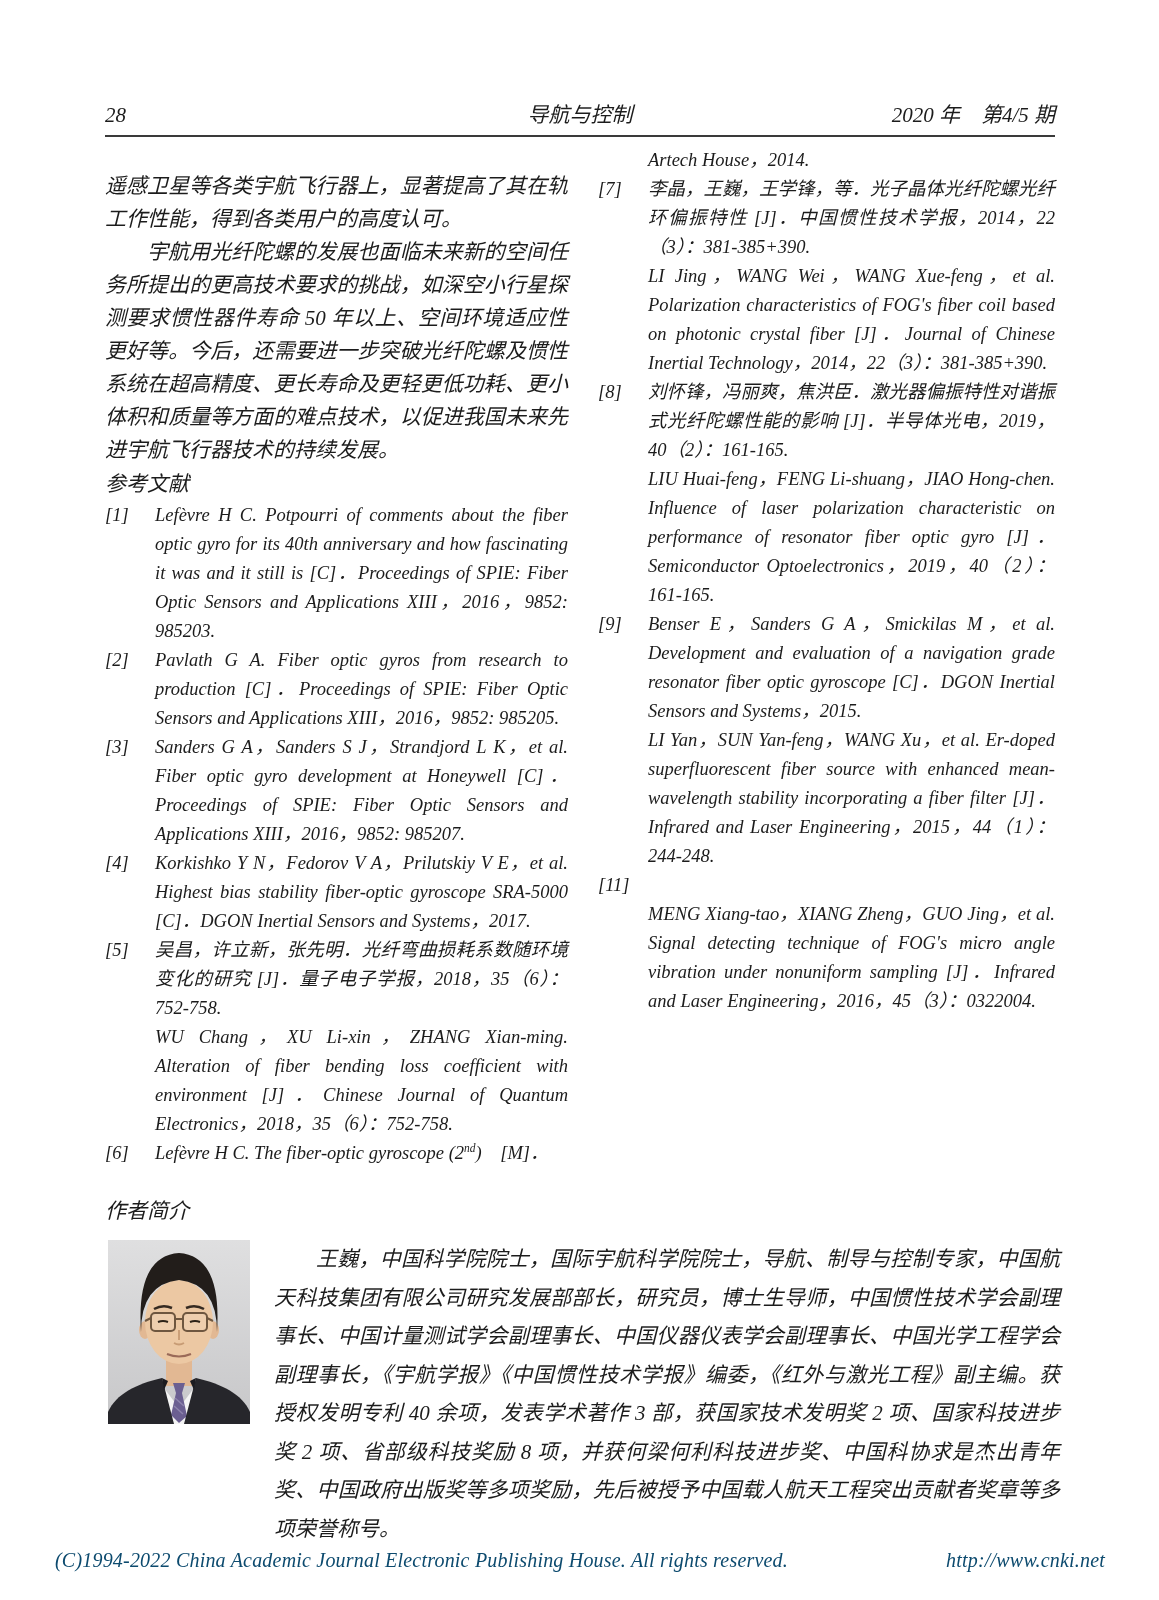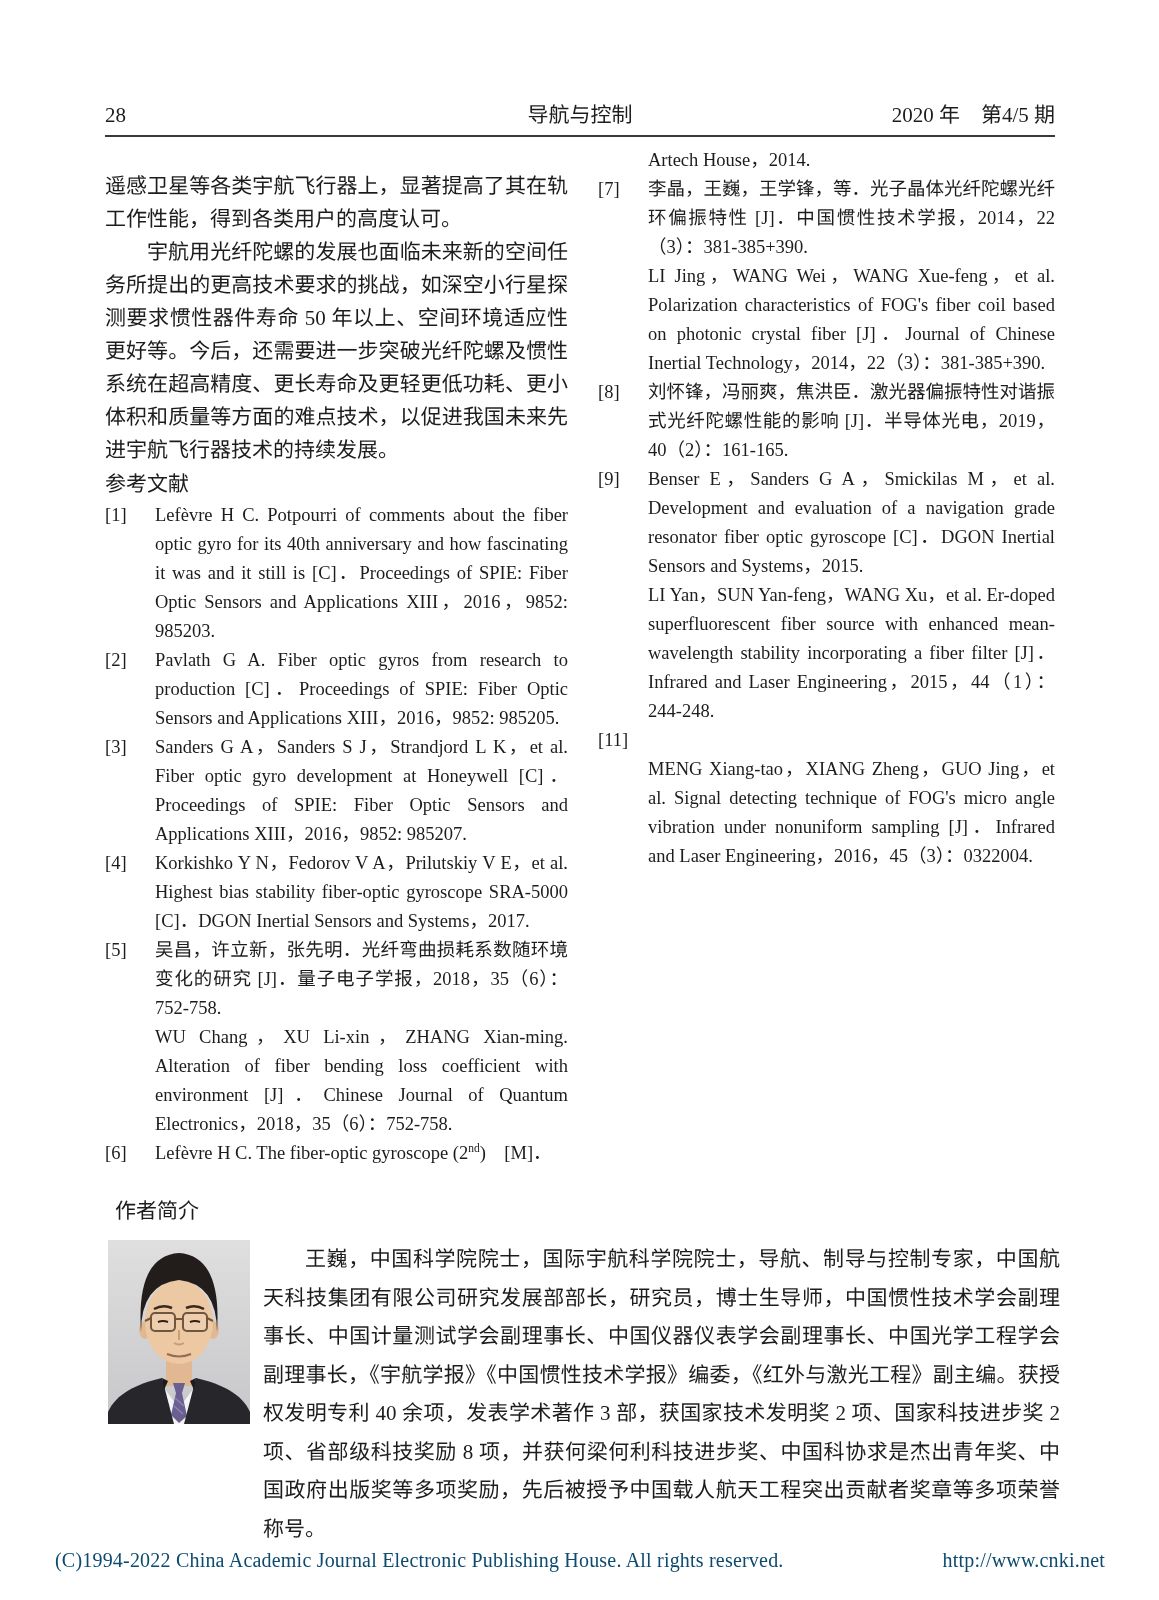--- a/index.html
+++ b/index.html
@@ -1,20 +1,20 @@
 <!DOCTYPE html>
 <html lang="zh-CN"><head>
 <meta charset="utf-8">
 <style>
   * { margin:0; padding:0; box-sizing:border-box; }
   html,body { background:#ffffff; }
   .page {
     position:relative; width:1159px; height:1600px; background:#ffffff;
     font-family:"Liberation Serif","DejaVu Serif",serif; color:#1c1c1c;
-    overflow:hidden; margin:0 auto;
+    overflow:hidden; margin:0 auto;font-style:italic;
   }
   
   .page-header {
     position:absolute; top:98px; left:105px; width:950px;
     display:flex; justify-content:space-between; align-items:flex-end;
     font-size:21px; padding-bottom:7px; border-bottom:2px solid #3a3a3a;
   }
   .page-header .center { position:absolute; left:0; right:0; text-align:center; }
   .page-header .num { position:relative; z-index:1; }
   .page-header .issue { position:relative; z-index:1; }
@@ -23,24 +23,24 @@
   .col-left  { width:463px; margin-right:30px;margin-top:24px; }
   .col-right { width:457px; }
   .body-para { font-size:21px; line-height:33px; text-align:justify; }
   .indent { text-indent:2em; }
   .refs-heading { font-size:21px; line-height:34px; font-weight:normal; }
   .ref { display:flex; font-size:18.5px; line-height:29px; }
   .ref-marker { flex:0 0 50px; }
   .ref-text { flex:1; text-align:justify; }
   .ref-text sup { font-size:0.62em; line-height:0; }
   
-  .author-heading { position:absolute; top:1194px; left:115px; font-size:21px; font-weight:normal; }
+  .author-heading { position:absolute; top:1194px; left:105px; font-size:21px; font-weight:normal; }
   .author-row { position:absolute; top:1240px; left:108px; width:952px; display:flex; align-items:flex-start; }
   .author-photo { flex:0 0 142px; width:142px; height:184px; display:block; }
-  .author-bio { margin-left:13px; width:797px; font-size:21px; line-height:38.5px; text-align:justify; text-indent:2em; }
+  .author-bio { margin-left:24px; width:797px; font-size:21px; line-height:38.5px; text-align:justify; text-indent:2em; }
   
   .page-footer {
     position:absolute; top:1549px; left:55px; width:1050px;
     display:flex; justify-content:space-between;
     font-size:20px; color:#0c4a6e; letter-spacing:0.2px;
   }
 </style>
 </head>
 <body>
 
@@ -101,20 +101,21 @@
       <div class="ref">
         <span class="ref-marker"></span>
         <span class="ref-text">LI Jing，WANG Wei，WANG Xue-feng，et al. Polarization characteristics of FOG's fiber coil based on photonic crystal fiber [J]．Journal of Chinese Inertial Technology，2014，22（3）：381-385+390.</span>
       </div>
       <div class="ref">
         <span class="ref-marker">[8]</span>
         <span class="ref-text">刘怀锋，冯丽爽，焦洪臣．激光器偏振特性对谐振式光纤陀螺性能的影响 [J]．半导体光电，2019，40（2）：161-165.</span>
       </div>
       <div class="ref">
         <span class="ref-marker"></span>
+        <span class="ref-text">LIU Huai-feng，FENG Li-shuang，JIAO Hong-chen. Influence of laser polarization characteristic on performance of resonator fiber optic gyro [J]．Semiconductor Optoelectronics，2019，40（2）：161-165.</span>
       </div>
       <div class="ref">
         <span class="ref-marker">[9]</span>
         <span class="ref-text">Benser E，Sanders G A，Smickilas M，et al. Development and evaluation of a navigation grade resonator fiber optic gyroscope [C]．DGON Inertial Sensors and Systems，2015.</span>
       </div>
       <div class="ref">
         <span class="ref-marker"></span>
         <span class="ref-text">LI Yan，SUN Yan-feng，WANG Xu，et al. Er-doped superfluorescent fiber source with enhanced mean-wavelength stability incorporating a fiber filter [J]．Infrared and Laser Engineering，2015，44（1）：244-248.</span>
       </div>
       <div class="ref">

